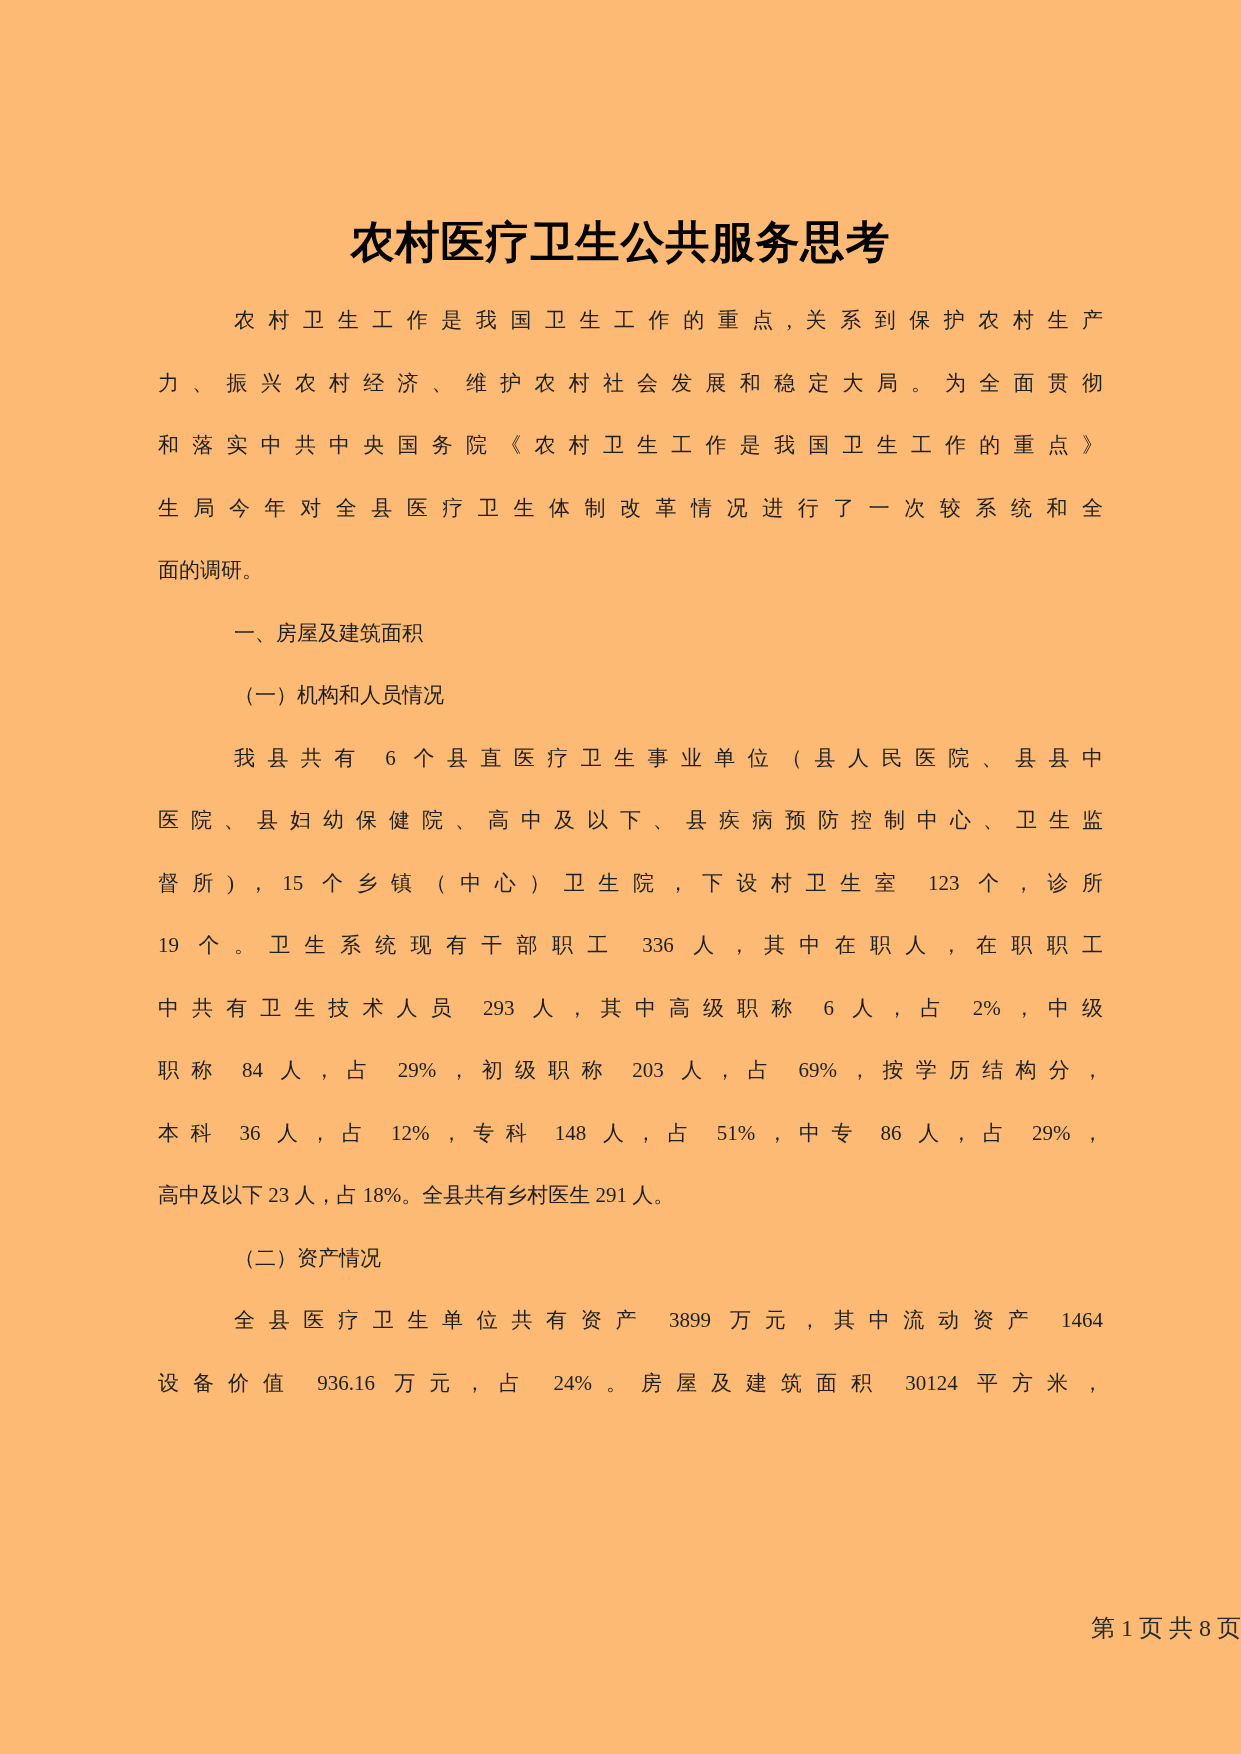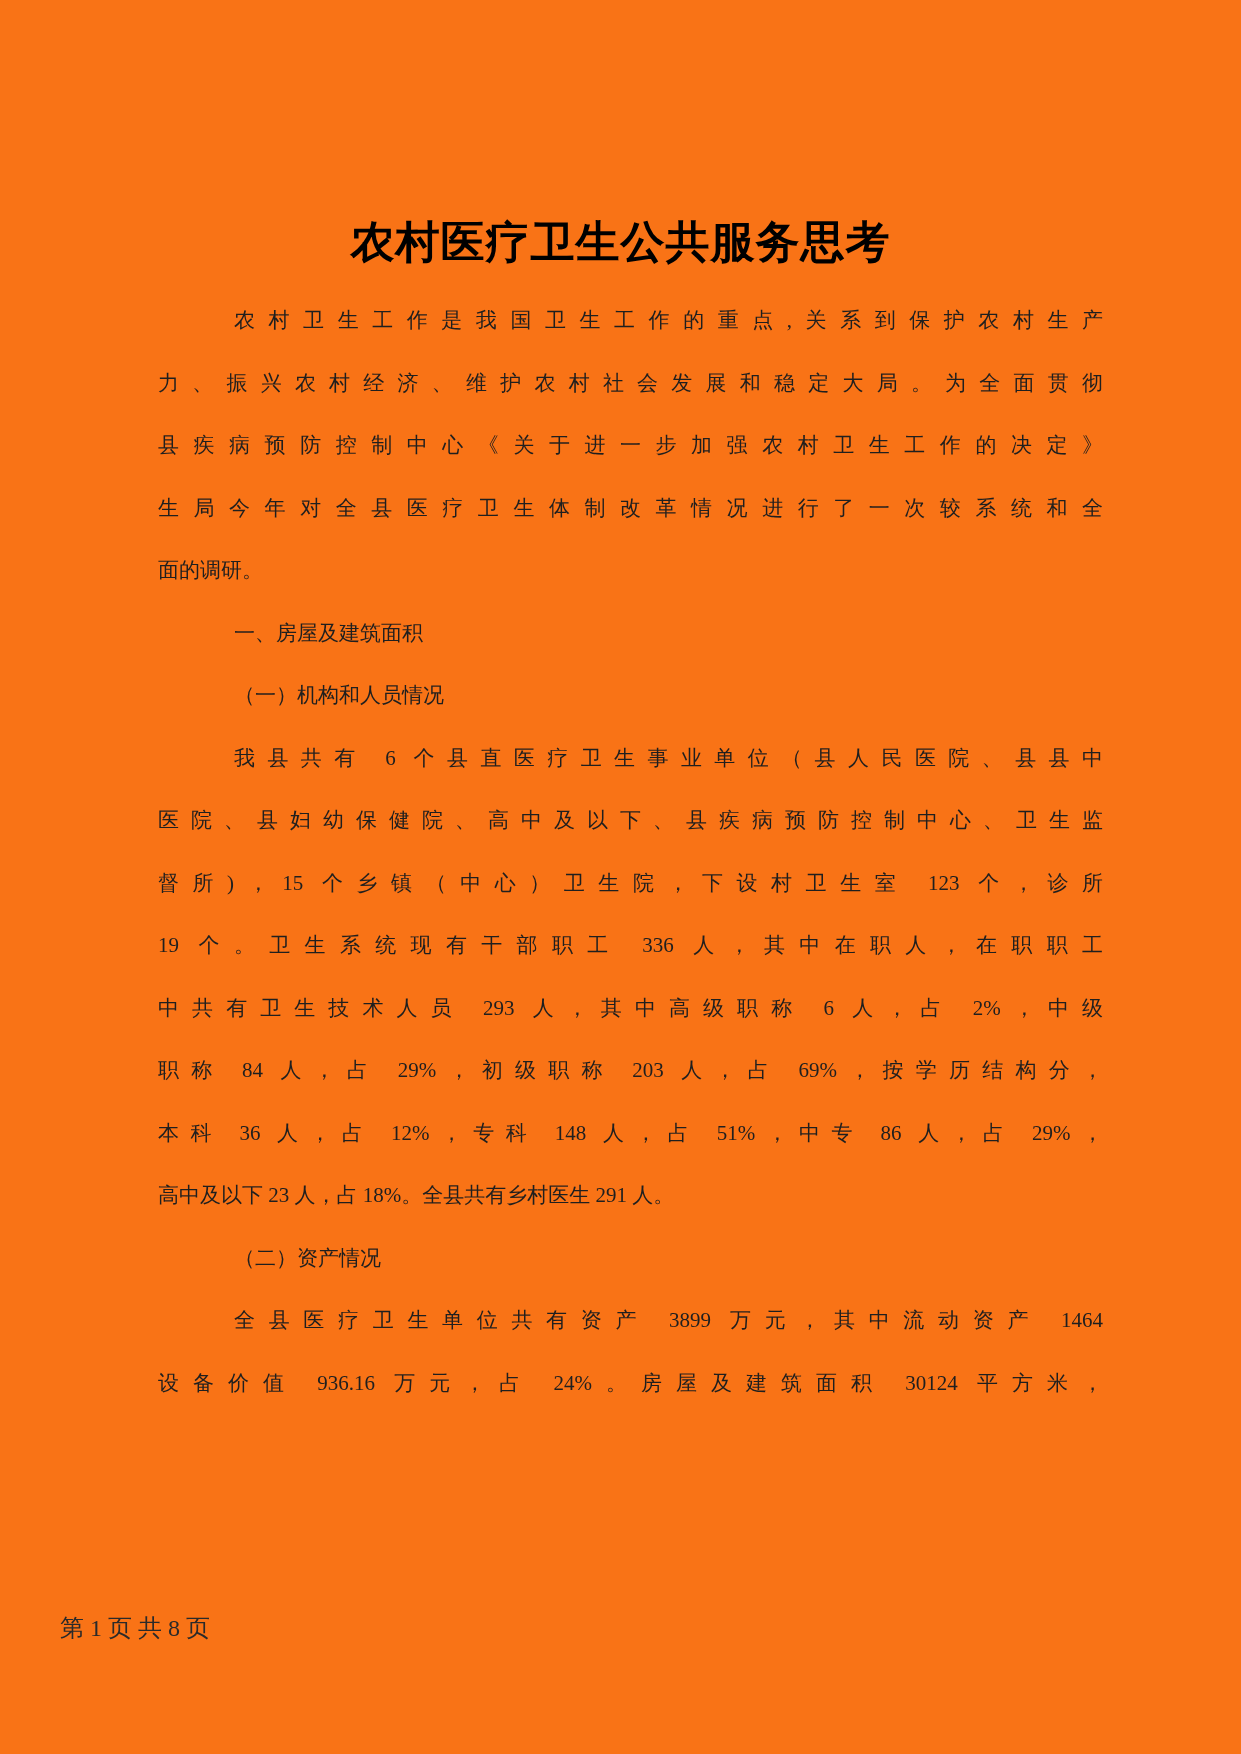--- a/index.html
+++ b/index.html
@@ -4,21 +4,21 @@
 <style>
   html, body {
     margin: 0;
     padding: 0;
     background: #ffffff;
   }
   .page {
     position: relative;
     width: 1241px;
     height: 1754px;
-    background: #f97316;
+    background: #fdba74;
     overflow: hidden;
     font-family: "Liberation Serif", "DejaVu Serif", serif;
     color: #1f1f1f;
   }
   .doc-title {
     position: absolute;
     top: 216px;
     left: 0;
     width: 100%;
     margin: 0;
@@ -51,37 +51,37 @@
   .ind {
     text-indent: 76px;
   }
   .page-footer {
     position: absolute;
     top: 1608px;
     left: 0;
     width: 100%;
     box-sizing: border-box;
     padding-left: 60px;   
-    text-align: left;
+    text-align: right;
     font-size: 24px;
     line-height: 40px;
     color: #2a2a2a;
   }
 </style>
 </head>
 <body>
 
 <div class="page">
 
   <h1 class="doc-title">农村医疗卫生公共服务思考</h1>
 
   <div class="doc-body">
     <div class="line j ind">农村卫生工作是我国卫生工作的重点,关系到保护农村生产</div>
     <div class="line j">力、振兴农村经济、维护农村社会发展和稳定大局。为全面贯彻</div>
-    <div class="line j">县疾病预防控制中心《关于进一步加强农村卫生工作的决定》</div>
+    <div class="line j">和落实中共中央国务院《农村卫生工作是我国卫生工作的重点》</div>
     <div class="line j">生局今年对全县医疗卫生体制改革情况进行了一次较系统和全</div>
     <div class="line">面的调研。</div>
     <div class="line ind">一、房屋及建筑面积</div>
     <div class="line ind">（一）机构和人员情况</div>
     <div class="line j ind">我县共有 6 个县直医疗卫生事业单位（县人民医院、县县中</div>
     <div class="line j">医院、县妇幼保健院、高中及以下、县疾病预防控制中心、卫生监</div>
     <div class="line j">督所)，15 个乡镇（中心）卫生院，下设村卫生室 123 个，诊所</div>
     <div class="line j">19 个。卫生系统现有干部职工 336 人，其中在职人，在职职工</div>
     <div class="line j">中共有卫生技术人员 293 人，其中高级职称 6 人，占 2%，中级</div>
     <div class="line j">职称 84 人，占 29%，初级职称 203 人，占 69%，按学历结构分，</div>

